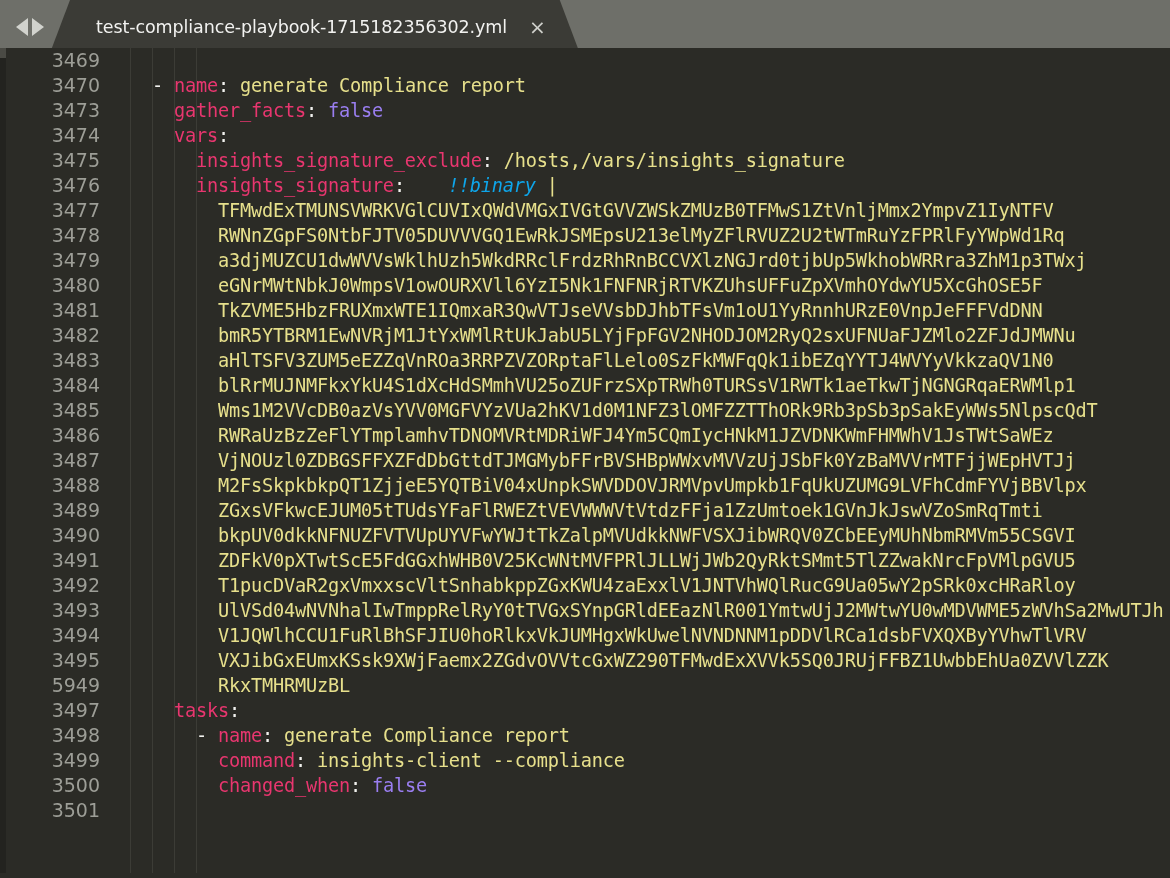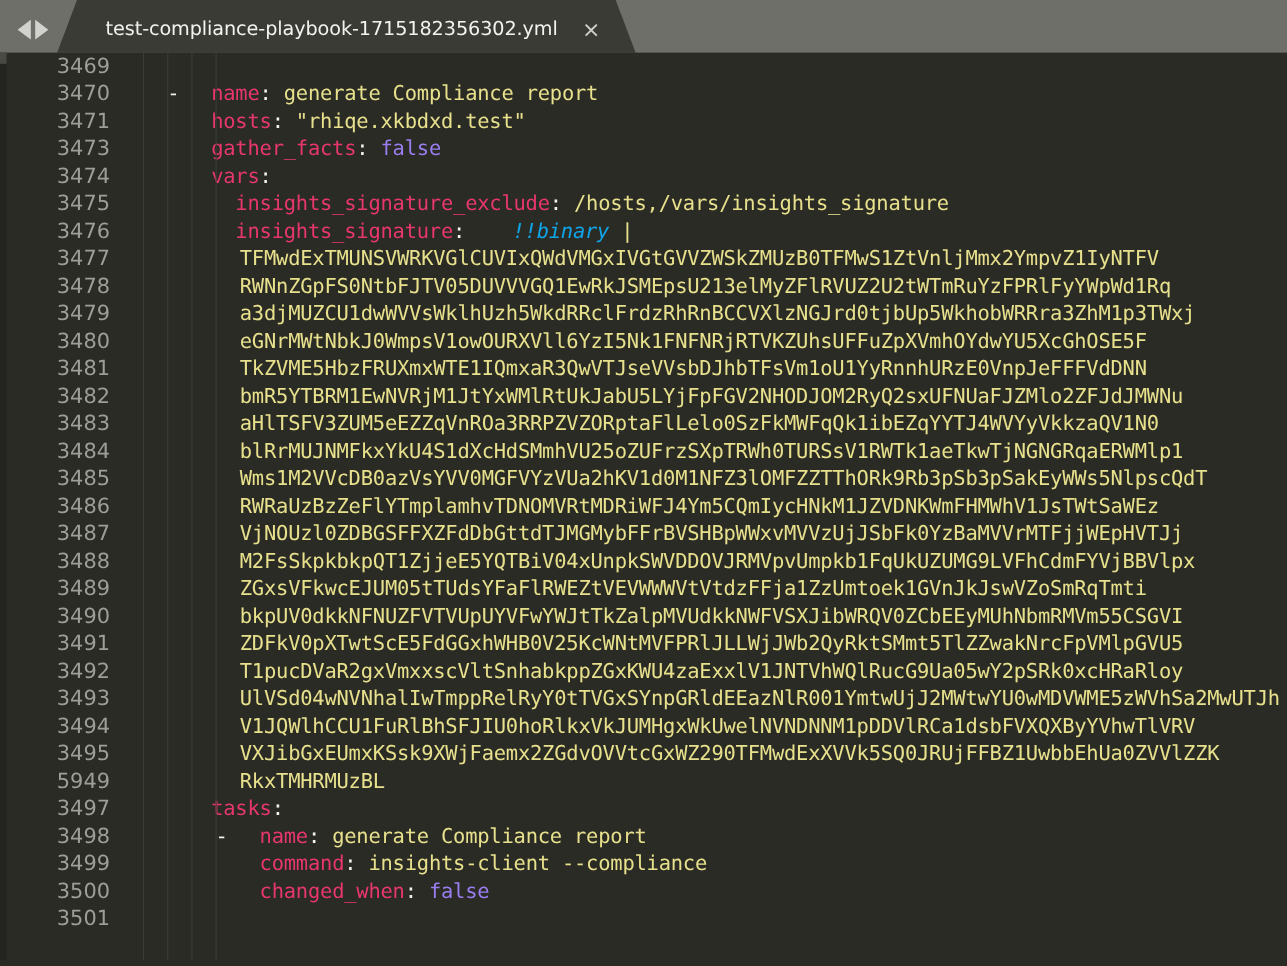--- a/index.html
+++ b/index.html
@@ -109,21 +109,21 @@
     user-select: none;
   }
   .lc {
     padding-left: 30px;
     font-family: "DejaVu Sans Mono", "Liberation Mono", monospace;
     font-size: 18.6px;
     letter-spacing: -0.2px;
   }
 
   
-  .k   { color: #e8366f; margin-left: 18px; }  
+  .k   { color: #e8366f; }  
   .p   { color: #f2f2ef; }  
   .s   { color: #e7e08c; }  
   .b   { color: #9a7ef0; }  
   .t   { color: #0ea5e9; font-style: italic; margin-left: 32px; } 
   .b64 { color: #e7e08c; }
 
   
   .guides {
     position: absolute;
     top: 0; bottom: 0; left: 0;
@@ -158,21 +158,20 @@
   <div class="code-area">
     <div class="guides">
       <div class="guide" style="left:124px"></div>
       <div class="guide" style="left:146px"></div>
       <div class="guide" style="left:168px"></div>
       <div class="guide" style="left:190px"></div>
     </div>
     <div id="lines">
         <div class="line"><div class="ln">3469</div><div class="lc"></div></div>
         <div class="line"><div class="ln">3470</div><div class="lc"><span class="p">  - </span><span class="k">name</span><span class="p">: </span><span class="s">generate Compliance report</span></div></div>
-        <div class="line"><div class="ln">3471</div><div class="lc"><span class="p">    </span><span class="k">hosts</span><span class="p">: </span><span class="s">"rhiqe.xkbdxd.test"</span></div></div>
         <div class="line"><div class="ln">3473</div><div class="lc"><span class="p">    </span><span class="k">gather_facts</span><span class="p">: </span><span class="b">false</span></div></div>
         <div class="line"><div class="ln">3474</div><div class="lc"><span class="p">    </span><span class="k">vars</span><span class="p">:</span></div></div>
         <div class="line"><div class="ln">3475</div><div class="lc"><span class="p">      </span><span class="k">insights_signature_exclude</span><span class="p">: </span><span class="s">/hosts,/vars/insights_signature</span></div></div>
         <div class="line"><div class="ln">3476</div><div class="lc"><span class="p">      </span><span class="k">insights_signature</span><span class="p">: </span><span class="t">!!binary</span><span class="p"> </span><span class="s">|</span></div></div>
         <div class="line"><div class="ln">3477</div><div class="lc"><span class="p">        </span><span class="b64">TFMwdExTMUNSVWRKVGlCUVIxQWdVMGxIVGtGVVZWSkZMUzB0TFMwS1ZtVnljMmx2YmpvZ1IyNTFV</span></div></div>
         <div class="line"><div class="ln">3478</div><div class="lc"><span class="p">        </span><span class="b64">RWNnZGpFS0NtbFJTV05DUVVVGQ1EwRkJSMEpsU213elMyZFlRVUZ2U2tWTmRuYzFPRlFyYWpWd1Rq</span></div></div>
         <div class="line"><div class="ln">3479</div><div class="lc"><span class="p">        </span><span class="b64">a3djMUZCU1dwWVVsWklhUzh5WkdRRclFrdzRhRnBCCVXlzNGJrd0tjbUp5WkhobWRRra3ZhM1p3TWxj</span></div></div>
         <div class="line"><div class="ln">3480</div><div class="lc"><span class="p">        </span><span class="b64">eGNrMWtNbkJ0WmpsV1owOURXVll6YzI5Nk1FNFNRjRTVKZUhsUFFuZpXVmhOYdwYU5XcGhOSE5F</span></div></div>
         <div class="line"><div class="ln">3481</div><div class="lc"><span class="p">        </span><span class="b64">TkZVME5HbzFRUXmxWTE1IQmxaR3QwVTJseVVsbDJhbTFsVm1oU1YyRnnhURzE0VnpJeFFFVdDNN</span></div></div>
         <div class="line"><div class="ln">3482</div><div class="lc"><span class="p">        </span><span class="b64">bmR5YTBRM1EwNVRjM1JtYxWMlRtUkJabU5LYjFpFGV2NHODJOM2RyQ2sxUFNUaFJZMlo2ZFJdJMWNu</span></div></div>

